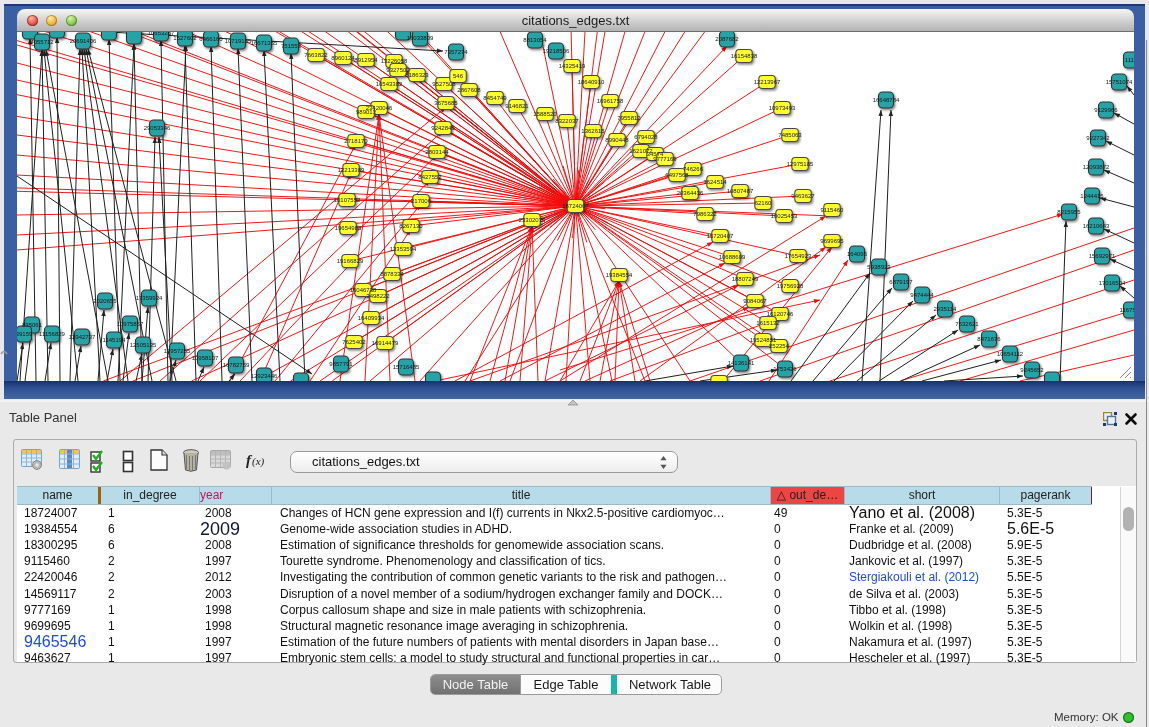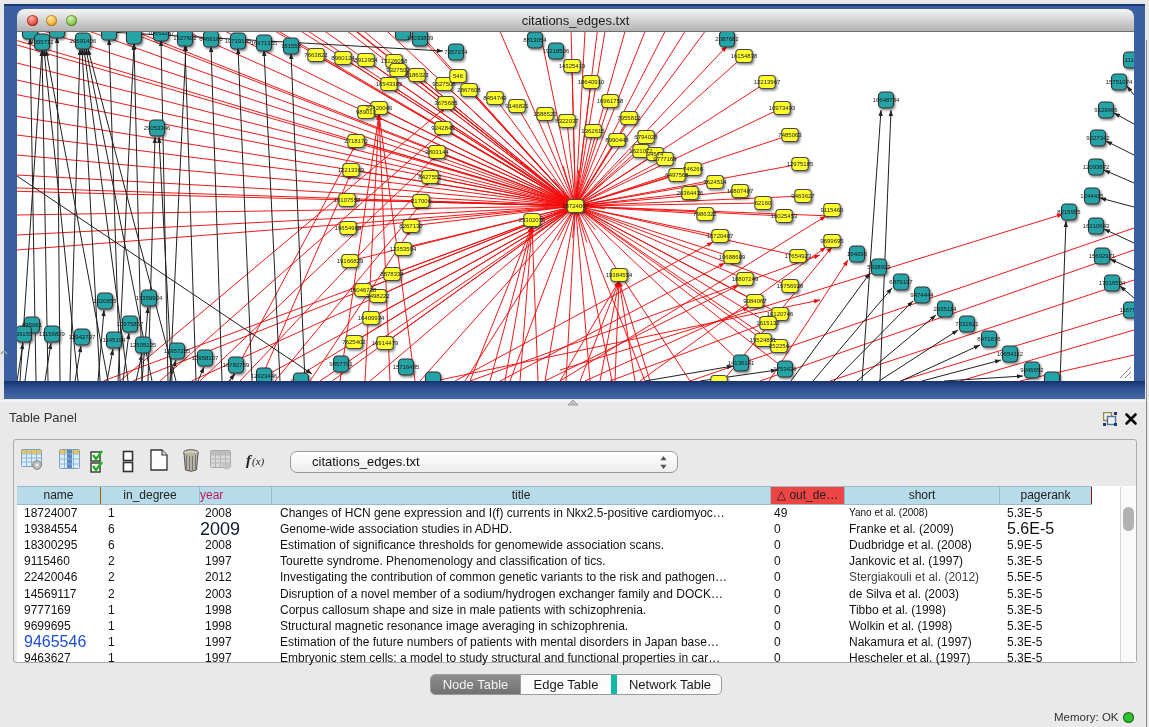--- a/index.html
+++ b/index.html
@@ -778,35 +778,35 @@
     <text x="6" y="16" font-size="11" font-style="italic" font-family="Liberation Serif,serif" fill="#222">(x)</text>
   </svg>
 
 <div class="abs" style="left:290px;top:451px;width:388px;height:22px;background:linear-gradient(#fff,#ededed);border:1px solid #999;border-radius:7px;font-size:13px;color:#111;line-height:20px;padding-left:21px">citations_edges.txt</div>
 <svg class="abs" style="left:659px;top:455px" width="9" height="15" viewBox="0 0 9 17">
  <path d="M4.5 1 L8 6 L1 6 Z" fill="#555"></path>
     <path d="M4.5 16 L8 11 L1 11 Z" fill="#555"></path>
 </svg>
 
 <div class="abs" style="left:17px;top:486px;width:1119px;height:176px;background:#fff"></div>
-<div class="abs" style="left:17px;top:487px;width:84px;height:17px;background:#b7dbe9;border-right:1px solid #a16207;font-size:12px;color:#222;text-align:center;line-height:17px">name</div>
+<div class="abs" style="left:17px;top:487px;width:84px;height:17px;background:#b7dbe9;border-right:3px solid #a16207;font-size:12px;color:#222;text-align:center;line-height:17px">name</div>
 <div class="abs" style="left:101px;top:487px;width:99px;height:17px;background:#b7dbe9;border-right:1px solid #93bccd;font-size:12px;color:#222;text-align:center;line-height:17px">in_degree</div>
 <div class="abs" style="left:200px;top:487px;width:72px;height:17px;background:#b7dbe9;border-right:1px solid #93bccd;font-size:12px;color:#be185d;line-height:17px">year</div>
 <div class="abs" style="left:272px;top:487px;width:499px;height:17px;background:#b7dbe9;border-right:1px solid #93bccd;font-size:12px;color:#222;text-align:center;line-height:17px">title</div>
 <div class="abs" style="left:771px;top:487px;width:74px;height:17px;background:#ef4444;border-right:1px solid #93bccd;font-size:12px;color:#222;text-align:center;line-height:17px">△ out_de…</div>
 <div class="abs" style="left:845px;top:487px;width:155px;height:17px;background:#b7dbe9;border-right:1px solid #93bccd;font-size:12px;color:#222;text-align:center;line-height:17px">short</div>
 <div class="abs" style="left:1000px;top:487px;width:92px;height:17px;background:#b7dbe9;border-right:1px solid #7f1d1d;font-size:12px;color:#222;text-align:center;line-height:17px">pagerank</div>
 <div class="abs" style="left:17px;top:486px;width:1075px;height:1px;background:#9ab9c9"></div>
 <div class="abs" style="left:17px;top:504px;width:1075px;height:1px;background:#9ab9c9"></div>
 <div class="abs" style="left:24px;top:505px;height:16px;font-size:12px;color:#111;line-height:16px;white-space:nowrap">18724007</div>
 <div class="abs" style="left:108px;top:505px;height:16px;font-size:12px;color:#111;line-height:16px;white-space:nowrap">1</div>
 <div class="abs" style="left:205px;top:505px;height:16px;font-size:12px;color:#111;line-height:16px;white-space:nowrap">2008</div>
 <div class="abs" style="left:280px;top:505px;height:16px;font-size:12px;color:#111;line-height:16px;white-space:nowrap">Changes of HCN gene expression and I(f) currents in Nkx2.5‑positive cardiomyoc…</div>
 <div class="abs" style="left:774px;top:505px;height:16px;font-size:12px;color:#111;line-height:16px;white-space:nowrap">49</div>
-<div class="abs" style="left:849px;top:505px;height:16px;font-size:10px;color:#111;line-height:16px;white-space:nowrap">Yano et al. (2008)</div>
+<div class="abs" style="left:849px;top:505px;height:16px;font-size:16px;color:#111;line-height:16px;white-space:nowrap">Yano et al. (2008)</div>
 <div class="abs" style="left:1007px;top:505px;height:16px;font-size:12px;color:#111;line-height:16px;white-space:nowrap">5.3E-5</div>
 <div class="abs" style="left:24px;top:521.1px;height:16px;font-size:12px;color:#111;line-height:16px;white-space:nowrap">19384554</div>
 <div class="abs" style="left:108px;top:521.1px;height:16px;font-size:12px;color:#111;line-height:16px;white-space:nowrap">6</div>
 <div class="abs" style="left:200px;top:521.1px;height:16px;font-size:18px;color:#0f172a;line-height:16px;white-space:nowrap">2009</div>
 <div class="abs" style="left:280px;top:521.1px;height:16px;font-size:12px;color:#111;line-height:16px;white-space:nowrap">Genome‑wide association studies in ADHD.</div>
 <div class="abs" style="left:774px;top:521.1px;height:16px;font-size:12px;color:#111;line-height:16px;white-space:nowrap">0</div>
 <div class="abs" style="left:849px;top:521.1px;height:16px;font-size:12px;color:#111;line-height:16px;white-space:nowrap">Franke et al. (2009)</div>
 <div class="abs" style="left:1007px;top:521.1px;height:16px;font-size:16px;color:#111;line-height:16px;white-space:nowrap">5.6E-5</div>
 <div class="abs" style="left:24px;top:537.2px;height:16px;font-size:12px;color:#111;line-height:16px;white-space:nowrap">18300295</div>
 <div class="abs" style="left:108px;top:537.2px;height:16px;font-size:12px;color:#111;line-height:16px;white-space:nowrap">6</div>
@@ -820,21 +820,21 @@
 <div class="abs" style="left:205px;top:553.3000000000001px;height:16px;font-size:12px;color:#111;line-height:16px;white-space:nowrap">1997</div>
 <div class="abs" style="left:280px;top:553.3000000000001px;height:16px;font-size:12px;color:#111;line-height:16px;white-space:nowrap">Tourette syndrome. Phenomenology and classification of tics.</div>
 <div class="abs" style="left:774px;top:553.3000000000001px;height:16px;font-size:12px;color:#111;line-height:16px;white-space:nowrap">0</div>
 <div class="abs" style="left:849px;top:553.3000000000001px;height:16px;font-size:12px;color:#111;line-height:16px;white-space:nowrap">Jankovic et al. (1997)</div>
 <div class="abs" style="left:1007px;top:553.3000000000001px;height:16px;font-size:12px;color:#111;line-height:16px;white-space:nowrap">5.3E-5</div>
 <div class="abs" style="left:24px;top:569.4000000000001px;height:16px;font-size:12px;color:#111;line-height:16px;white-space:nowrap">22420046</div>
 <div class="abs" style="left:108px;top:569.4000000000001px;height:16px;font-size:12px;color:#111;line-height:16px;white-space:nowrap">2</div>
 <div class="abs" style="left:205px;top:569.4000000000001px;height:16px;font-size:12px;color:#111;line-height:16px;white-space:nowrap">2012</div>
 <div class="abs" style="left:280px;top:569.4000000000001px;height:16px;font-size:12px;color:#111;line-height:16px;white-space:nowrap">Investigating the contribution of common genetic variants to the risk and pathogen…</div>
 <div class="abs" style="left:774px;top:569.4000000000001px;height:16px;font-size:12px;color:#111;line-height:16px;white-space:nowrap">0</div>
-<div class="abs" style="left:849px;top:569.4000000000001px;height:16px;font-size:12px;color:#404040;line-height:16px;white-space:nowrap">Stergiakouli et al. (2012)</div>
+<div class="abs" style="left:849px;top:569.4000000000001px;height:16px;font-size:12px;color:#1d4ed8;line-height:16px;white-space:nowrap">Stergiakouli et al. (2012)</div>
 <div class="abs" style="left:1007px;top:569.4000000000001px;height:16px;font-size:12px;color:#111;line-height:16px;white-space:nowrap">5.5E-5</div>
 <div class="abs" style="left:24px;top:585.5000000000001px;height:16px;font-size:12px;color:#111;line-height:16px;white-space:nowrap">14569117</div>
 <div class="abs" style="left:108px;top:585.5000000000001px;height:16px;font-size:12px;color:#111;line-height:16px;white-space:nowrap">2</div>
 <div class="abs" style="left:205px;top:585.5000000000001px;height:16px;font-size:12px;color:#111;line-height:16px;white-space:nowrap">2003</div>
 <div class="abs" style="left:280px;top:585.5000000000001px;height:16px;font-size:12px;color:#111;line-height:16px;white-space:nowrap">Disruption of a novel member of a sodium/hydrogen exchanger family and DOCK…</div>
 <div class="abs" style="left:774px;top:585.5000000000001px;height:16px;font-size:12px;color:#111;line-height:16px;white-space:nowrap">0</div>
 <div class="abs" style="left:849px;top:585.5000000000001px;height:16px;font-size:12px;color:#111;line-height:16px;white-space:nowrap">de Silva et al. (2003)</div>
 <div class="abs" style="left:1007px;top:585.5000000000001px;height:16px;font-size:12px;color:#111;line-height:16px;white-space:nowrap">5.3E-5</div>
 <div class="abs" style="left:24px;top:601.6000000000001px;height:16px;font-size:12px;color:#111;line-height:16px;white-space:nowrap">9777169</div>
 <div class="abs" style="left:108px;top:601.6000000000001px;height:16px;font-size:12px;color:#111;line-height:16px;white-space:nowrap">1</div>

